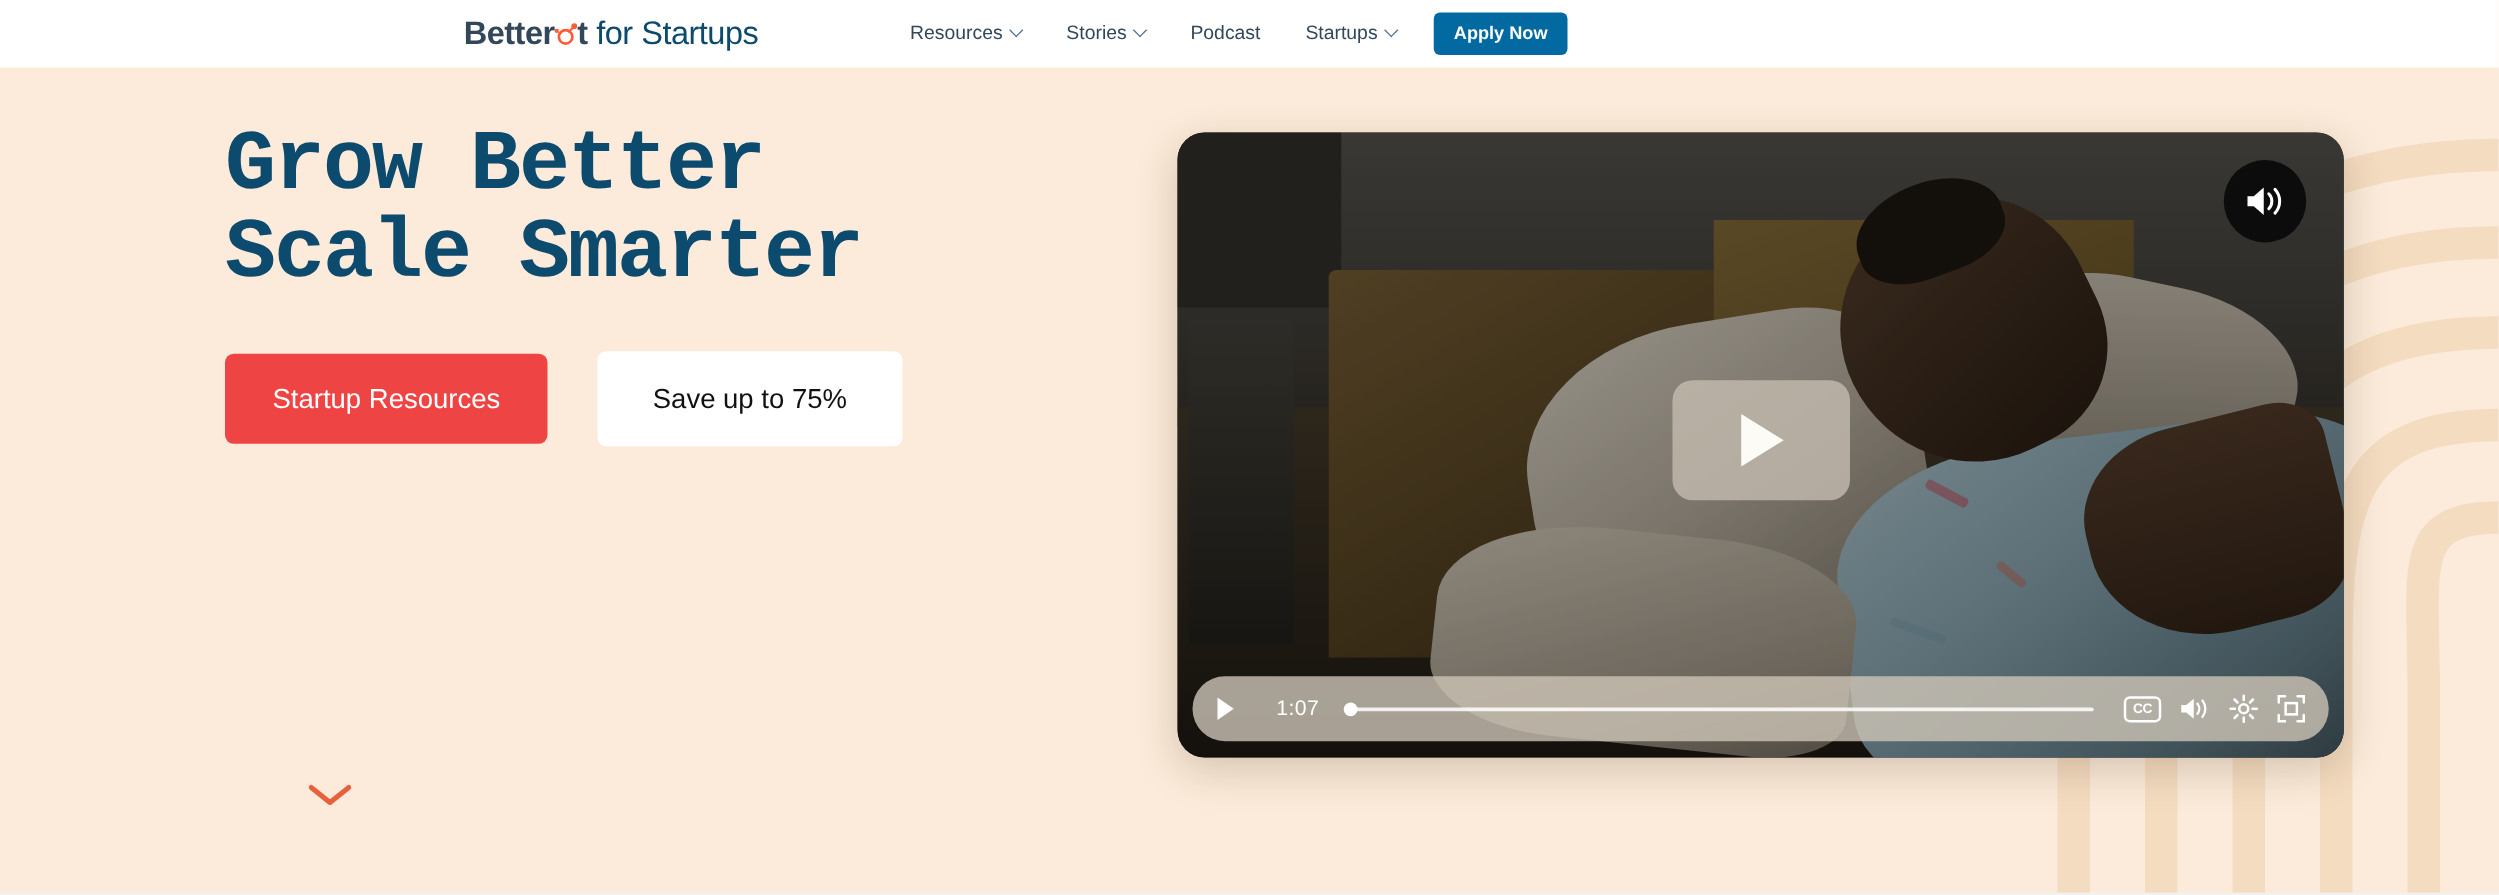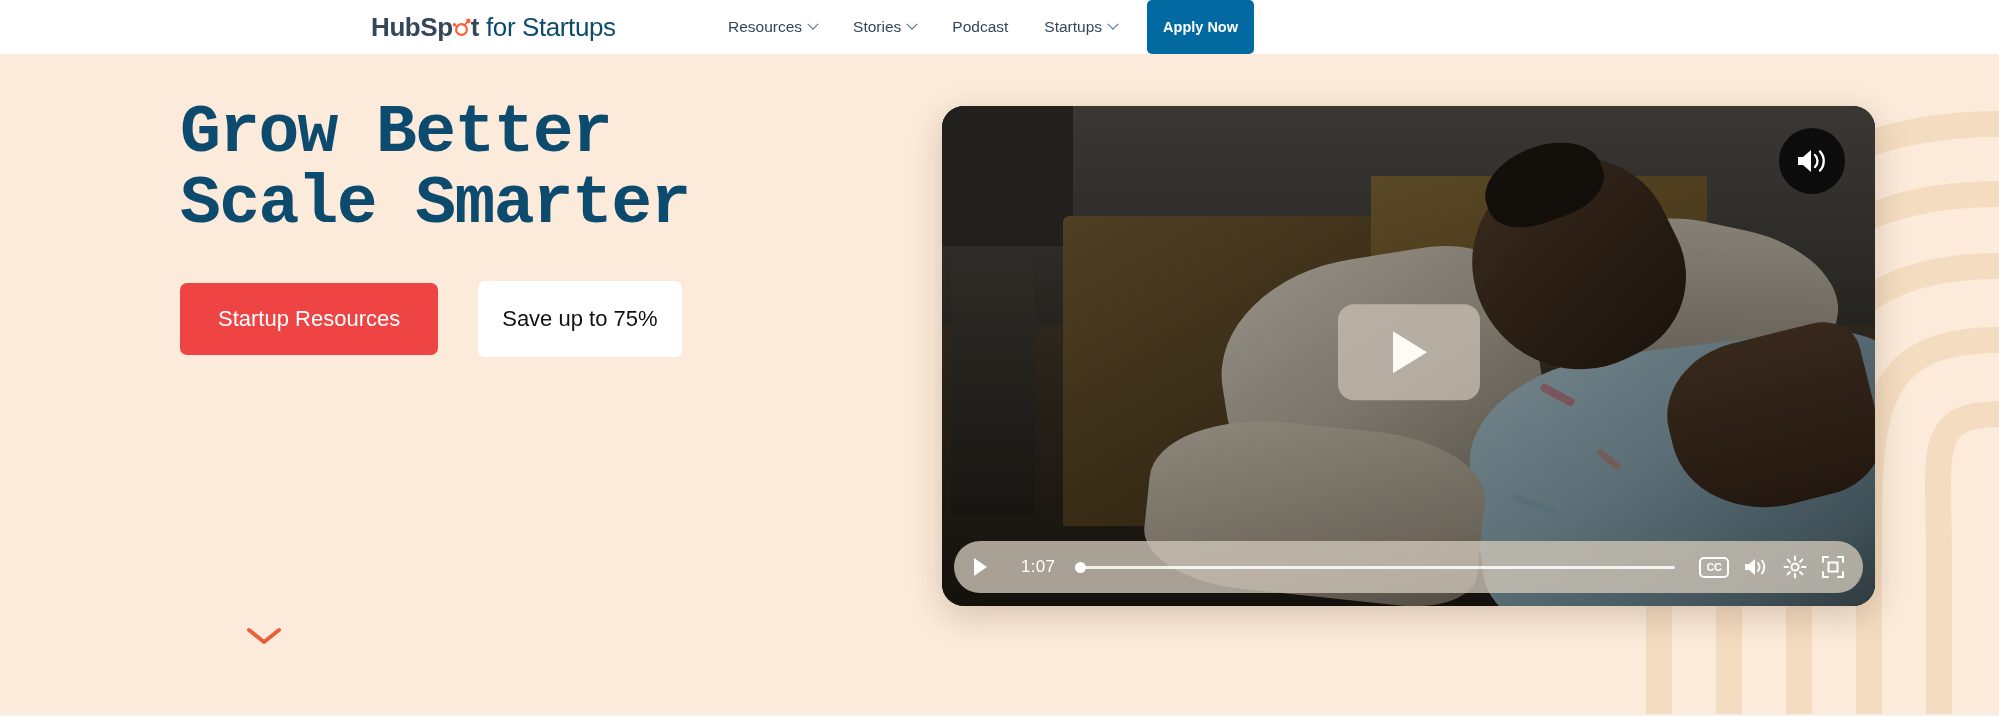--- a/index.html
+++ b/index.html
@@ -34,21 +34,21 @@
     vertical-align: baseline;
     margin: 0 -1px;
     transform: translateY(2px);
   }
   .logo-t { color: #33475b; font-weight: 700; }
   .logo-rest { color: #0c4a6e; font-weight: 400; margin-left: 7px; }
 
   .nav {
     position: absolute; right: 0; top: 0;
     height: 54px;
-    display: flex; 
+    display: flex; align-items: center;
     padding-right: 745px;
   }
   .nav-item {
     display: flex; align-items: center; gap: 7px;
     font-size: 15.5px; color: #33475b;
     margin-left: 0; margin-right: 36px;
     white-space: nowrap;
     cursor: pointer;
   }
   .nav-item:last-of-type { margin-right: 30px; }
@@ -106,21 +106,21 @@
     background: #ef4444; color: #fff;
     font-size: 22px; font-weight: 500;
     padding: 23px 38px; border: none;
     border-radius: 7px; cursor: pointer;
     font-family: "Liberation Sans", sans-serif;
     white-space: nowrap;
   }
   .btn-secondary {
     background: #ffffff; color: #111;
     font-size: 22px; font-weight: 500;
-    padding: 25px 24px; border: none;
+    padding: 25px 44px; border: none;
     border-radius: 7px; cursor: pointer;
     font-family: "Liberation Sans", sans-serif;
     white-space: nowrap;
   }
   .scroll-chev {
     position: absolute; left: 246px; top: 572px;
     width: 36px; height: 20px; cursor: pointer;
   }
 
   
@@ -284,21 +284,21 @@
     width: 1999px; height: 2px;
     background: #f3f1ee;
   }
 </style>
 </head>
 <body>
 
 <div class="header">
 
   <div class="logo">
-    <span class="logo-hubsp">HubSp</span>
+    <span class="logo-hubsp">Better</span>
     <span class="sprocket">
       <svg width="20" height="20" viewBox="0 0 20 20">
         <circle cx="9.5" cy="12" r="5.4" fill="none" stroke="#FF5C35" stroke-width="2.1"></circle>
         <circle cx="16.4" cy="3.4" r="2.3" fill="#FF5C35"></circle>
         <line x1="11.6" y1="8.3" x2="15.2" y2="4.9" stroke="#FF5C35" stroke-width="1.7"></line>
         <circle cx="2.4" cy="7.2" r="1.7" fill="#FF5C35"></circle>
         <line x1="3.7" y1="8.4" x2="6.1" y2="9.6" stroke="#FF5C35" stroke-width="1.5"></line>
       </svg>
     </span>
     <span class="logo-t">t</span>

